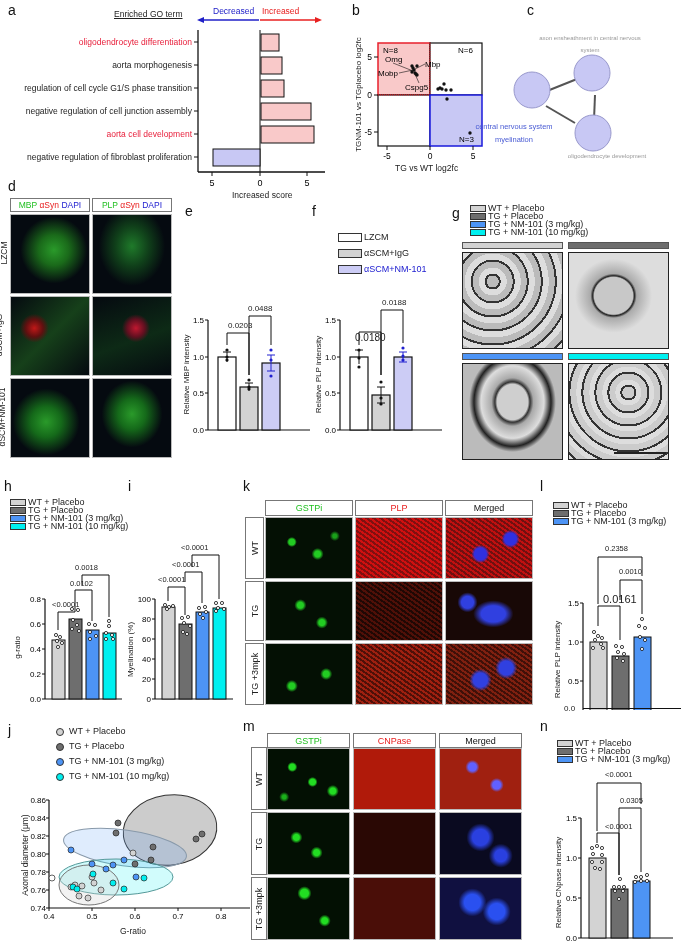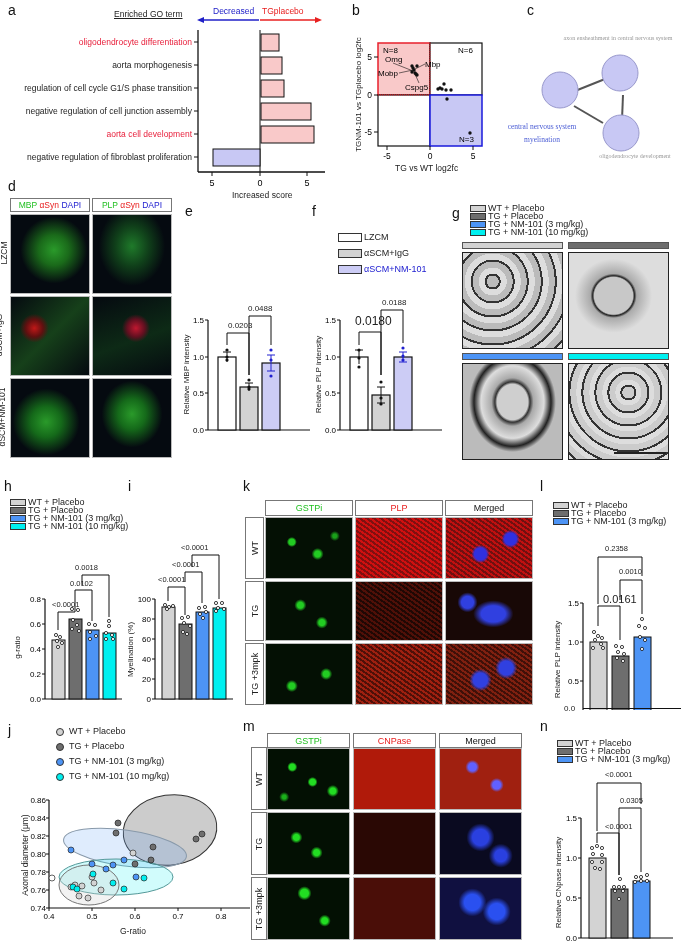--- a/index.html
+++ b/index.html
@@ -30,21 +30,21 @@
 <div class="plabel" style="left:128px;top:478px">i</div>
 <div class="plabel" style="left:243px;top:478px">k</div>
 <div class="plabel" style="left:540px;top:478px">l</div>
 <div class="plabel" style="left:8px;top:722px">j</div>
 <div class="plabel" style="left:243px;top:718px">m</div>
 <div class="plabel" style="left:540px;top:718px">n</div>
 
 <div class="abs" style="left:0;top:0;width:340px;height:190px;">
   <div class="abs small" style="left:114px;top:9px;text-decoration:underline;font-size:8.5px">Enriched GO term</div>
   <div class="abs small" style="left:213px;top:6px;color:#2020c8;font-size:8.5px">Decreased</div>
-  <div class="abs small" style="left:262px;top:6px;color:#e82020;font-size:8.5px">TGplacebo</div>
+  <div class="abs small" style="left:262px;top:6px;color:#e82020;font-size:8.5px">Increased</div>
   <svg class="abs" style="left:0;top:0" width="340" height="200">
 
     <line x1="200" y1="20" x2="259" y2="20" stroke="#2020c8" stroke-width="1.5"></line>
     <polygon points="197,20 204,17 204,23" fill="#2020c8"></polygon>
     <line x1="260" y1="20" x2="318" y2="20" stroke="#e82020" stroke-width="1.5"></line>
     <polygon points="322,20 315,17 315,23" fill="#e82020"></polygon>
 
     <line x1="198" y1="30" x2="198" y2="172" stroke="#111" stroke-width="1.3"></line>
     <line x1="198" y1="172" x2="325" y2="172" stroke="#111" stroke-width="1.3"></line>
     <line x1="260" y1="30" x2="260" y2="172" stroke="#111" stroke-width="1"></line>
@@ -128,21 +128,21 @@
     <line x1="19" y1="75" x2="23" y2="75" stroke="#111"></line>
     <line x1="19" y1="112" x2="23" y2="112" stroke="#111"></line>
     <text x="17" y="40" font-size="8.5" text-anchor="end">5</text>
     <text x="17" y="78" font-size="8.5" text-anchor="end">0</text>
     <text x="17" y="115" font-size="8.5" text-anchor="end">-5</text>
   </svg>
   <div class="abs" style="left:40px;top:143px;font-size:8.5px;white-space:nowrap">TG vs WT log2fc</div>
   <div class="abs" style="left:-62px;top:70px;width:130px;font-size:8px;text-align:center;transform:rotate(-90deg);line-height:9px">TGNM-101 vs TGplacebo log2fc</div>
 </div>
 
-<div class="abs" style="left:505px;top:25px;width:180px;height:150px;font-family:Liberation Serif, serif;">
+<div class="abs" style="left:477px;top:25px;width:180px;height:150px;">
   <svg width="180" height="150">
     <line x1="65" y1="68" x2="105" y2="52" stroke="#555" stroke-width="2"></line>
     <line x1="118" y1="70" x2="117" y2="95" stroke="#555" stroke-width="2"></line>
     <line x1="69" y1="81" x2="98" y2="98" stroke="#555" stroke-width="2"></line>
     <circle cx="115" cy="48" r="18" fill="#c8c8f4" stroke="#9999cc"></circle>
     <circle cx="55" cy="65" r="18" fill="#c8c8f4" stroke="#9999cc"></circle>
     <circle cx="116" cy="108" r="18" fill="#c8c8f4" stroke="#9999cc"></circle>
   </svg>
   <div class="abs" style="left:58px;top:7px;width:110px;font-size:6px;color:#999;text-align:center;line-height:12px">axon ensheathment in central nervous system</div>
   <div class="abs" style="left:-3px;top:95px;width:80px;font-size:7.5px;color:#4a5cd4;text-align:center;line-height:13px">central nervous system myelination</div>
@@ -255,21 +255,21 @@
       <circle cx="49" cy="77" r="1.6" fill="#111"></circle>
     <circle cx="71" cy="92" r="1.6" fill="#111"></circle>
       <circle cx="71" cy="108" r="1.6" fill="#111"></circle>
       <circle cx="71" cy="114" r="1.6" fill="#111"></circle>
     <circle cx="93" cy="58" r="1.6" fill="#2020d0"></circle>
       <circle cx="93" cy="66" r="1.6" fill="#2020d0"></circle>
       <circle cx="93" cy="70" r="1.6" fill="#2020d0"></circle>
     <polyline points="49,55 49,42 71,42 71,85" fill="none" stroke="#111"></polyline>
     <polyline points="71,85 71,20 93,20 93,53" fill="none" stroke="#111"></polyline>
   </svg>
-  <div class="abs" style="left:45px;top:24px;font-size:12px">0.0180</div>
+  <div class="abs" style="left:45px;top:42px;font-size:10px">0.0180</div>
   <div class="abs" style="left:72px;top:8px;font-size:8px">0.0188</div>
   <div class="abs" style="left:-42px;top:80px;width:100px;font-size:8px;text-align:center;transform:rotate(-90deg)">Relative PLP intensity</div>
 </div>
 
 <div class="abs" style="left:460px;top:203px;width:225px;height:250px;">
   <div class="legend-item" style="left:10px;top:0"><span class="swatch" style="background:#d3d3d3"></span><span>WT + Placebo</span></div>
   <div class="legend-item" style="left:10px;top:8px"><span class="swatch" style="background:#6e6e6e"></span><span>TG + Placebo</span></div>
   <div class="legend-item" style="left:10px;top:16px"><span class="swatch" style="background:#4d94f5"></span><span>TG + NM-101 (3 mg/kg)</span></div>
   <div class="legend-item" style="left:10px;top:24px"><span class="swatch" style="background:#00f0f0"></span><span>TG + NM-101 (10 mg/kg)</span></div>
   <div class="abs" style="left:2px;top:39px;width:101px;height:7px;background:#d3d3d3;border:1px solid #555"></div>

